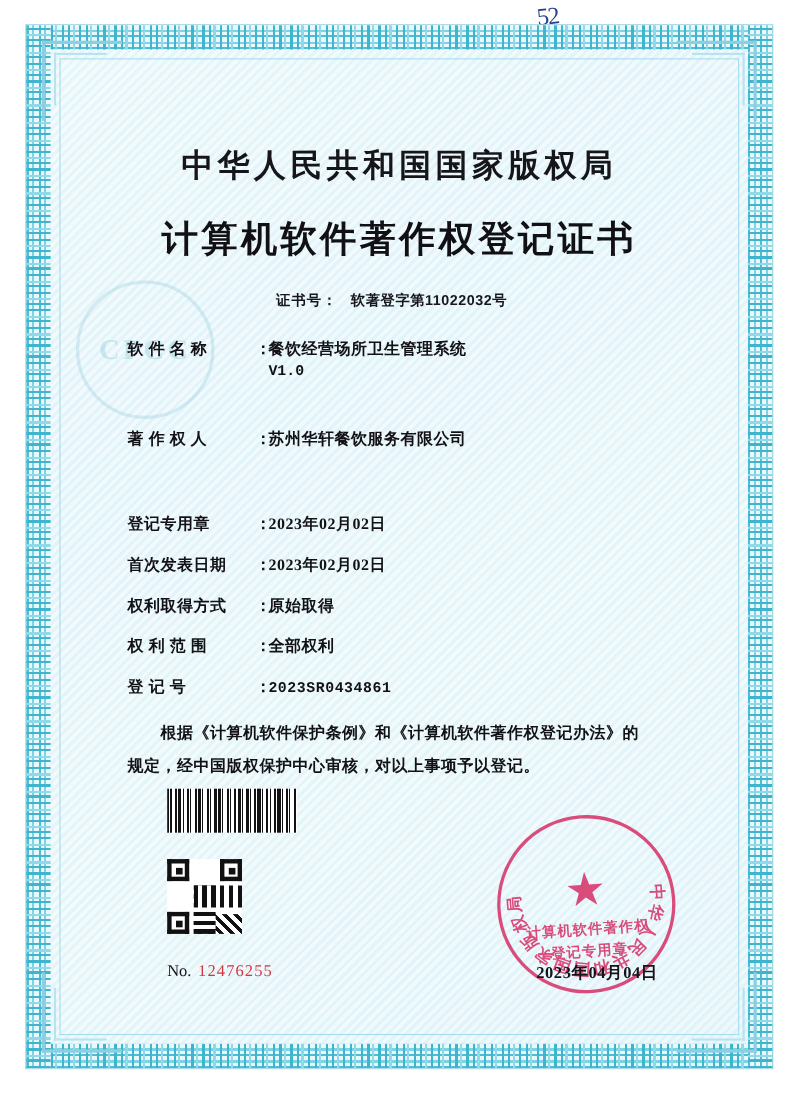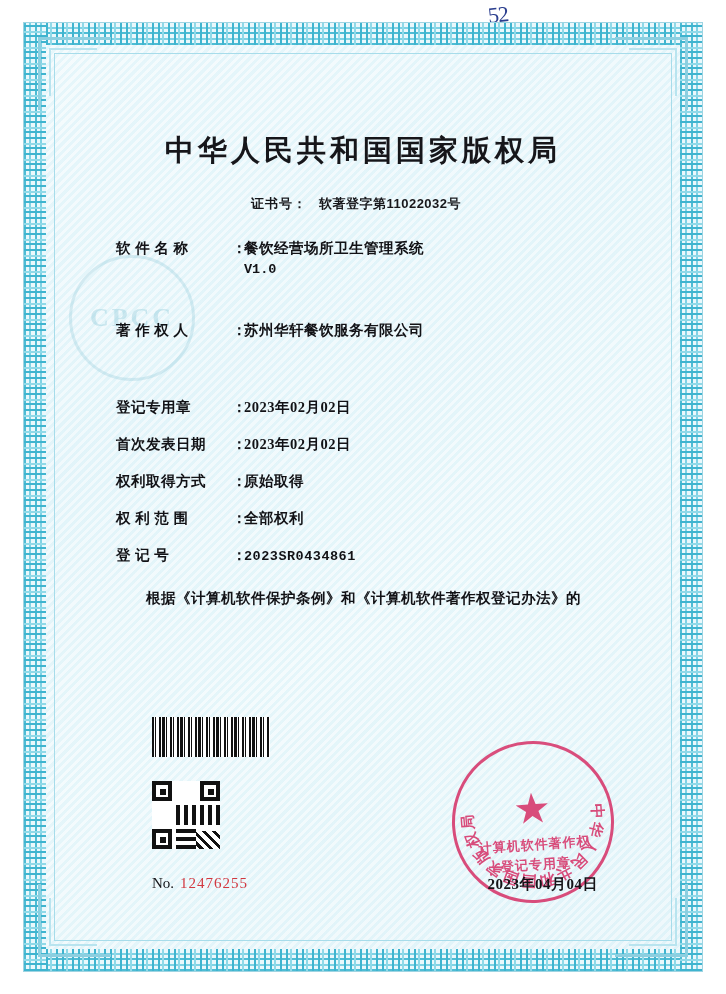--- a/index.html
+++ b/index.html
@@ -379,20 +379,21 @@
     <div class="corner bl"></div>
     <div class="corner br"></div>
 
     <div class="inner-line"></div>
 
     <div class="watermark">CPCC</div>
 
     <div class="content">
 
       <div class="title-main">中华人民共和国国家版权局</div>
+      <div class="title-sub">计算机软件著作权登记证书</div>
 
       <div class="cert-no">
         <span class="label">证书号：</span><span class="value">软著登字第11022032号</span>
       </div>
 
       <div class="field-block">
 
         <div class="field-row">
           <div class="field-label">软 件 名 称</div>
           <div class="field-colon">：</div>
@@ -441,20 +442,21 @@
         <div class="detail-row">
           <div class="detail-label">登 记 号</div>
           <div class="detail-colon">：</div>
           <div class="detail-value mono">2023SR0434861</div>
         </div>
 
       </div>
 
       <div class="statement">
         <p class="indent">根据《计算机软件保护条例》和《计算机软件著作权登记办法》的</p>
+        <p>规定，经中国版权保护中心审核，对以上事项予以登记。</p>
       </div>
 
     </div>
 
     <div class="barcode"></div>
     <div class="qr"></div>
 
     <div class="seal">
       <svg class="arc" viewBox="0 0 156 156">
         <defs>

